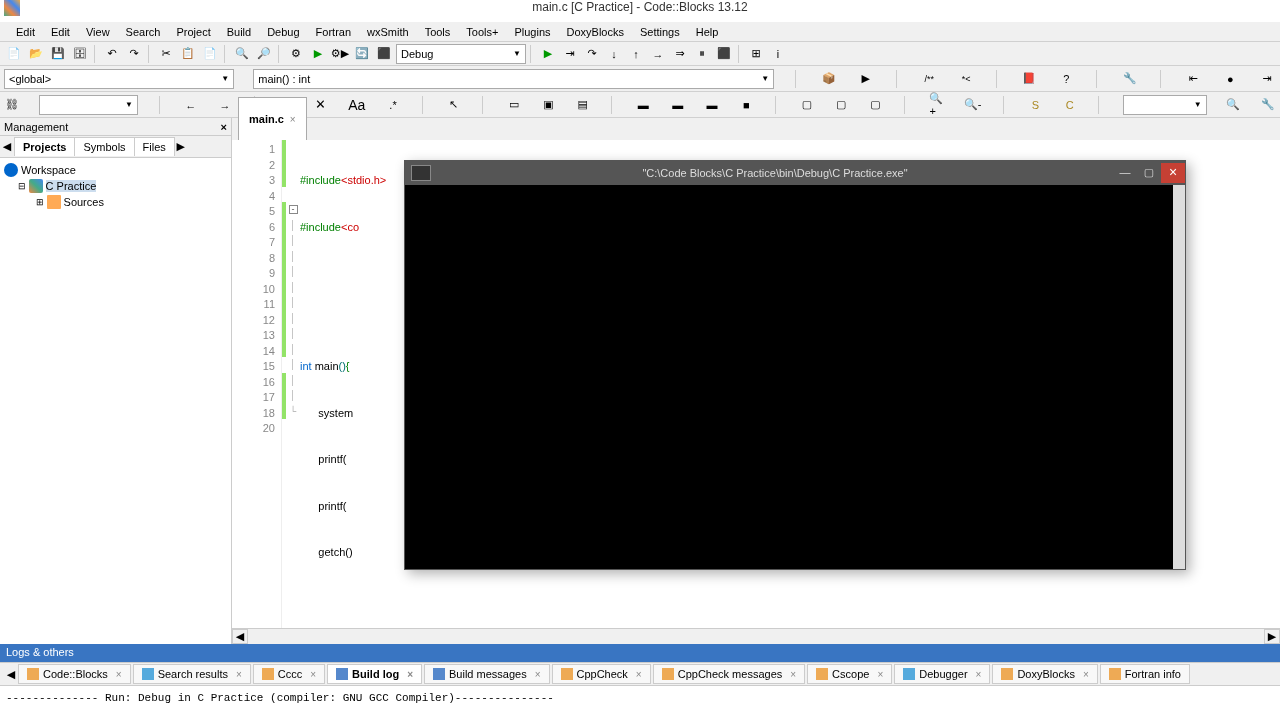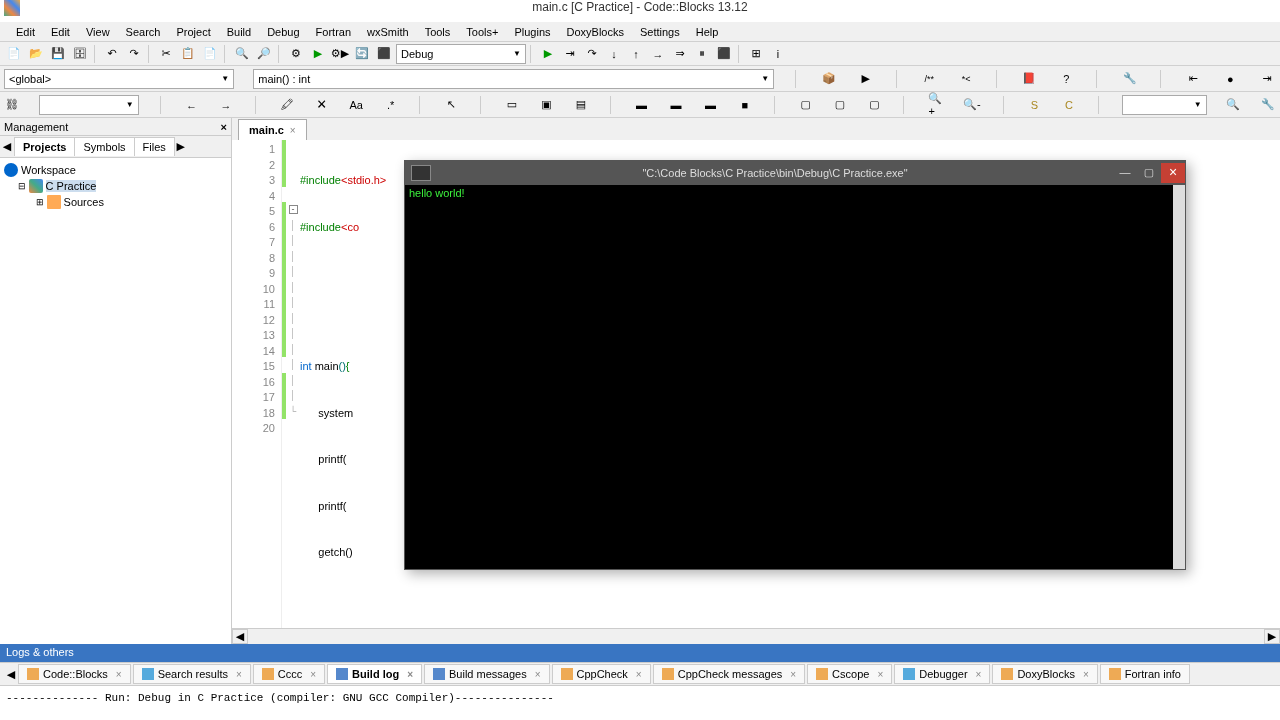--- a/index.html
+++ b/index.html
@@ -31,21 +31,21 @@
 .tree-item { display: flex; align-items: center; padding: 1px 0; gap: 3px; }
 .tree-item.indent1 { padding-left: 14px; }
 .tree-item.indent2 { padding-left: 32px; }
 .ticon { width: 14px; height: 14px; display: inline-block; background: #48e; border-radius: 2px; }
 .ticon.ws { background: #06c; border-radius: 50%; }
 .ticon.proj { background: linear-gradient(45deg,#e84,#4a8,#48e); }
 .ticon.fold { background: #fa5; border-radius: 1px; }
 .tree-item.sel span.lbl { background: #cde; }
 .editor { flex: 1; display: flex; flex-direction: column; background: #f0f0f0; }
 .ed-tabs { height: 22px; display: flex; align-items: flex-end; padding-left: 6px; background: #f0f0f0; }
-.ed-tab { padding: 4px 10px; border: 1px solid #aaa; border-bottom: none; background: #fff; display: flex; align-items: center; gap: 6px; cursor: pointer; }
+.ed-tab { padding: 15px 10px; border: 1px solid #aaa; border-bottom: none; background: #fff; display: flex; align-items: center; gap: 6px; cursor: pointer; }
 .ed-tab .x { font-size: 10px; color: #888; }
 .code-area { flex: 1; background: #fff; display: flex; font-family: 'Courier New', monospace; font-size: 12px; position: relative; overflow: hidden; }
 .gutter { width: 50px; text-align: right; padding-right: 6px; color: #888; background: #fff; line-height: 15.5px; padding-top: 2px; border-right: 1px solid #eee; }
 .gutter div { height: 15.5px; }
 .change-bar { width: 4px; background: #fff; }
 .change-bar div { height: 15.5px; }
 .change-bar .g { background: #93e368; }
 .fold-col { width: 14px; background: #fff; line-height: 15.5px; text-align: center; color: #aaa; }
 .fold-col div { height: 15.5px; font-size: 9px; }
 .fold-box { border: 1px solid #888; width: 9px; height: 9px; display: inline-block; line-height: 7px; font-size: 9px; color: #555; }
@@ -174,21 +174,21 @@
   <div class="tdrop small" style="width:130px">
       <span></span>
       <span class="arrow">▼</span>
     </div>
   <div class="tsep"></div>
   <div class="tbtn">←</div>
   <div class="tbtn">→</div>
   <div class="tsep"></div>
   <div class="tbtn">🖍</div>
   <div class="tbtn">🗙</div>
-  <div class="tbtn" style="font-size:11px">Aa</div>
+  <div class="tbtn" style="font-size:14px">Aa</div>
   <div class="tbtn">.*</div>
   <div class="tsep"></div>
   <div class="tbtn">↖</div>
   <div class="tsep"></div>
   <div class="tbtn">▭</div>
   <div class="tbtn">▣</div>
   <div class="tbtn">▤</div>
   <div class="tsep"></div>
   <div class="tbtn">▬</div>
   <div class="tbtn">▬</div>
@@ -409,16 +409,15 @@
 
 <div class="console">
   <div class="con-title">
     <div class="cicon"></div>
     <div class="ctext">"C:\Code Blocks\C Practice\bin\Debug\C Practice.exe"</div>
     <div class="cbtn">—</div>
     <div class="cbtn">▢</div>
     <div class="cbtn close">×</div>
   </div>
   <div class="con-body">
-    <div class="l1">hello world!</div>
     <div class="con-scroll"></div>
   </div>
 </div>
 
 </body></html>

